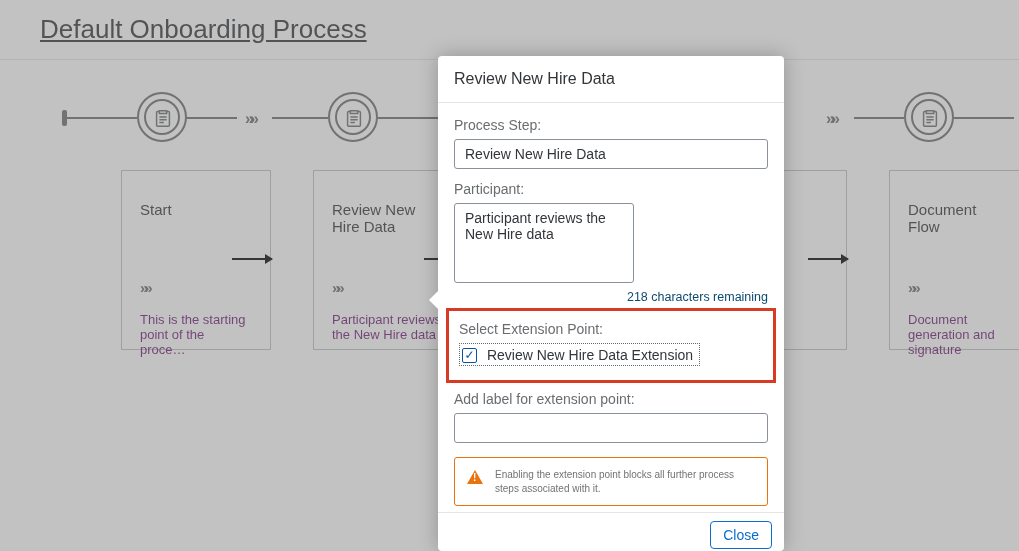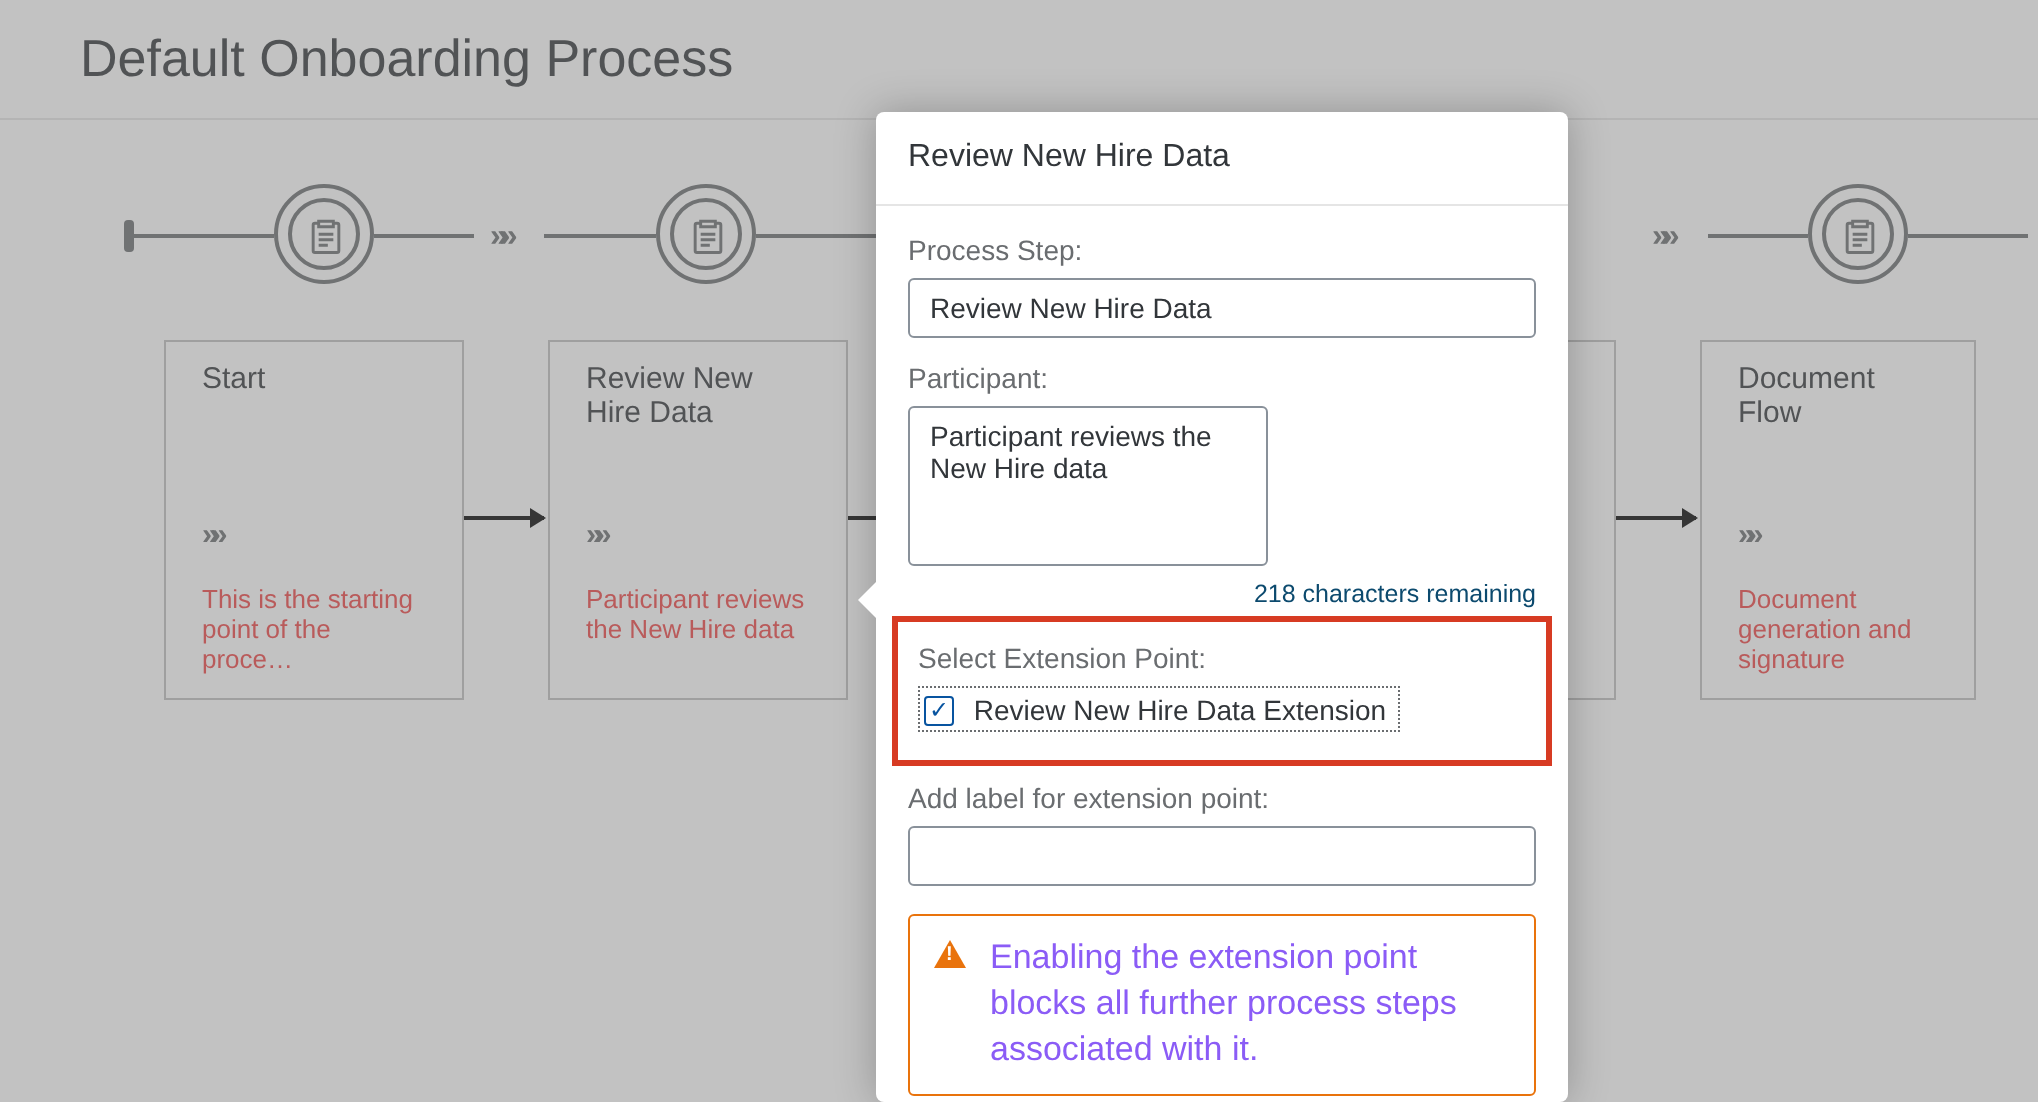--- a/index.html
+++ b/index.html
@@ -4,38 +4,38 @@
 <style>
   * { box-sizing: border-box; }
   html, body { margin:0; padding:0; font-family: "72", Arial, Helvetica, sans-serif; color:#32363a; }
   body { width:1019px; height:551px; overflow:hidden; position:relative; background:#fff; }
 
   
   .header { padding:10px 40px 14px; }
   .breadcrumb { font-size:14px; }
   .breadcrumb a { color:#0a6ed1; text-decoration:none; cursor:pointer; }
   .breadcrumb .sep { color:#0a6ed1; padding:0 2px; }
-  .title { font-size:26px; color:#32363a; font-weight:400; margin-top:4px; }
+  .title { font-size:26px; color:#32363a; font-weight:400; margin-top:4px;text-decoration:underline; }
   .hr { height:1px; background:#e5e5e5; border:none; margin:0; }
 
   
   .process-wrap { position:relative; padding:20px 40px 0; }
   .track { position:relative; height:70px; }
   .tick { position:absolute; top:30px; width:5px; height:16px; background:#6a6d70; border-radius:2px; left:22px; }
   .hline { position:absolute; top:37px; height:2px; background:#6a6d70; }
   .node { position:absolute; top:12px; width:50px; height:50px; border-radius:50%; border:2px solid #6a6d70; background:#fff; }
   .node::before { content:""; position:absolute; inset:5px; border:2px solid #6a6d70; border-radius:50%; }
   .node svg { position:absolute; top:13px; left:13px; width:22px; height:22px; }
   .chev { position:absolute; top:30px; font-size:16px; color:#6a6d70; letter-spacing:-4px; font-weight:bold; }
 
   .cards { position:relative; margin-top:20px; height:250px; }
-  .card { position:absolute; border:1px solid #bfbfbf; background:#fff; padding:10px 18px; }
+  .card { position:absolute; border:1px solid #bfbfbf; background:#fff; padding:30px 18px;margin-left:39px; }
   .card-title { font-size:15px; color:#32363a; margin-bottom:40px; min-height:38px; }
   .card-chev { font-size:15px; color:#6a6d70; letter-spacing:-4px; font-weight:bold; margin-bottom:16px; }
-  .card-desc { font-size:13px; color:#ef4444; }
+  .card-desc { font-size:13px; color:#701a75; }
   .arrow { position:absolute; top:88px; height:2px; background:#000; }
   .arrow::after { content:""; position:absolute; right:-1px; top:-4px; border-left:8px solid #000; border-top:5px solid transparent; border-bottom:5px solid transparent; }
 
   
   .mask { position:absolute; inset:0; background:rgba(120,120,120,0.45); }
 
   
   .dialog { position:absolute; left:438px; top:56px; width:346px; background:#fff; border-radius:4px; box-shadow:0 0 20px rgba(0,0,0,0.25); max-height:495px; }
   .dialog-callout { position:absolute; left:429px; top:290px; width:0; height:0; border-top:10px solid transparent; border-bottom:10px solid transparent; border-right:10px solid #fff; z-index:5; }
   .dlg-title { font-size:16px; padding:14px 16px; }
@@ -45,21 +45,21 @@
   .txtin { width:100%; border:1px solid #89919a; border-radius:3px; padding:6px 10px; font-size:14px; color:#32363a; font-family:inherit; }
   .txtarea { width:180px; height:80px; border:1px solid #89919a; border-radius:3px; padding:6px 10px; font-size:14px; color:#32363a; resize:none; font-family:inherit; }
   .counter { font-size:12.5px; color:#0c4a6e; text-align:right; margin-top:4px; }
   .ext-block { border:3px solid #d73b23; padding:10px 10px 14px; margin:4px -8px 8px; }
   .chkwrap { display:inline-block; border:1px dotted #6a6d70; padding:2px 6px 2px 2px; }
   .chkbox { display:inline-flex; align-items:center; justify-content:center; width:15px; height:15px; border:1px solid #0854a0; border-radius:2px; color:#0854a0; font-size:12px; vertical-align:middle; background:#fff; }
   .chklabel { font-size:14px; color:#32363a; vertical-align:middle; padding-left:6px; }
   .warnbox { border:1px solid #e9730c; border-radius:3px; padding:10px 12px; display:flex; gap:12px; align-items:flex-start; margin-top:6px; }
   .warn-icn { width:0; height:0; border-left:8px solid transparent; border-right:8px solid transparent; border-bottom:14px solid #e9730c; position:relative; margin-top:2px; flex:none; }
   .warn-icn::after { content:"!"; position:absolute; left:-2px; top:2px; color:#fff; font-size:10px; font-weight:bold; }
-  .warntext { font-size:17px; color:#8b5cf6; line-height:1.35; }
+  .warntext { font-size:10px; color:#737373; line-height:1.35; }
   .dlg-foot { padding:8px 12px 12px; text-align:right; border-top:1px solid #e5e5e5;}
   .btn-close { display:inline-block; border:1px solid #0a6ed1; color:#0a6ed1; background:#fff; border-radius:4px; padding:5px 12px; font-size:14px; cursor:pointer; }
 </style>
 </head>
 <body>
 
 <div class="header">
   <div class="title">Default Onboarding Process</div>
 </div>
 <hr class="hr">

